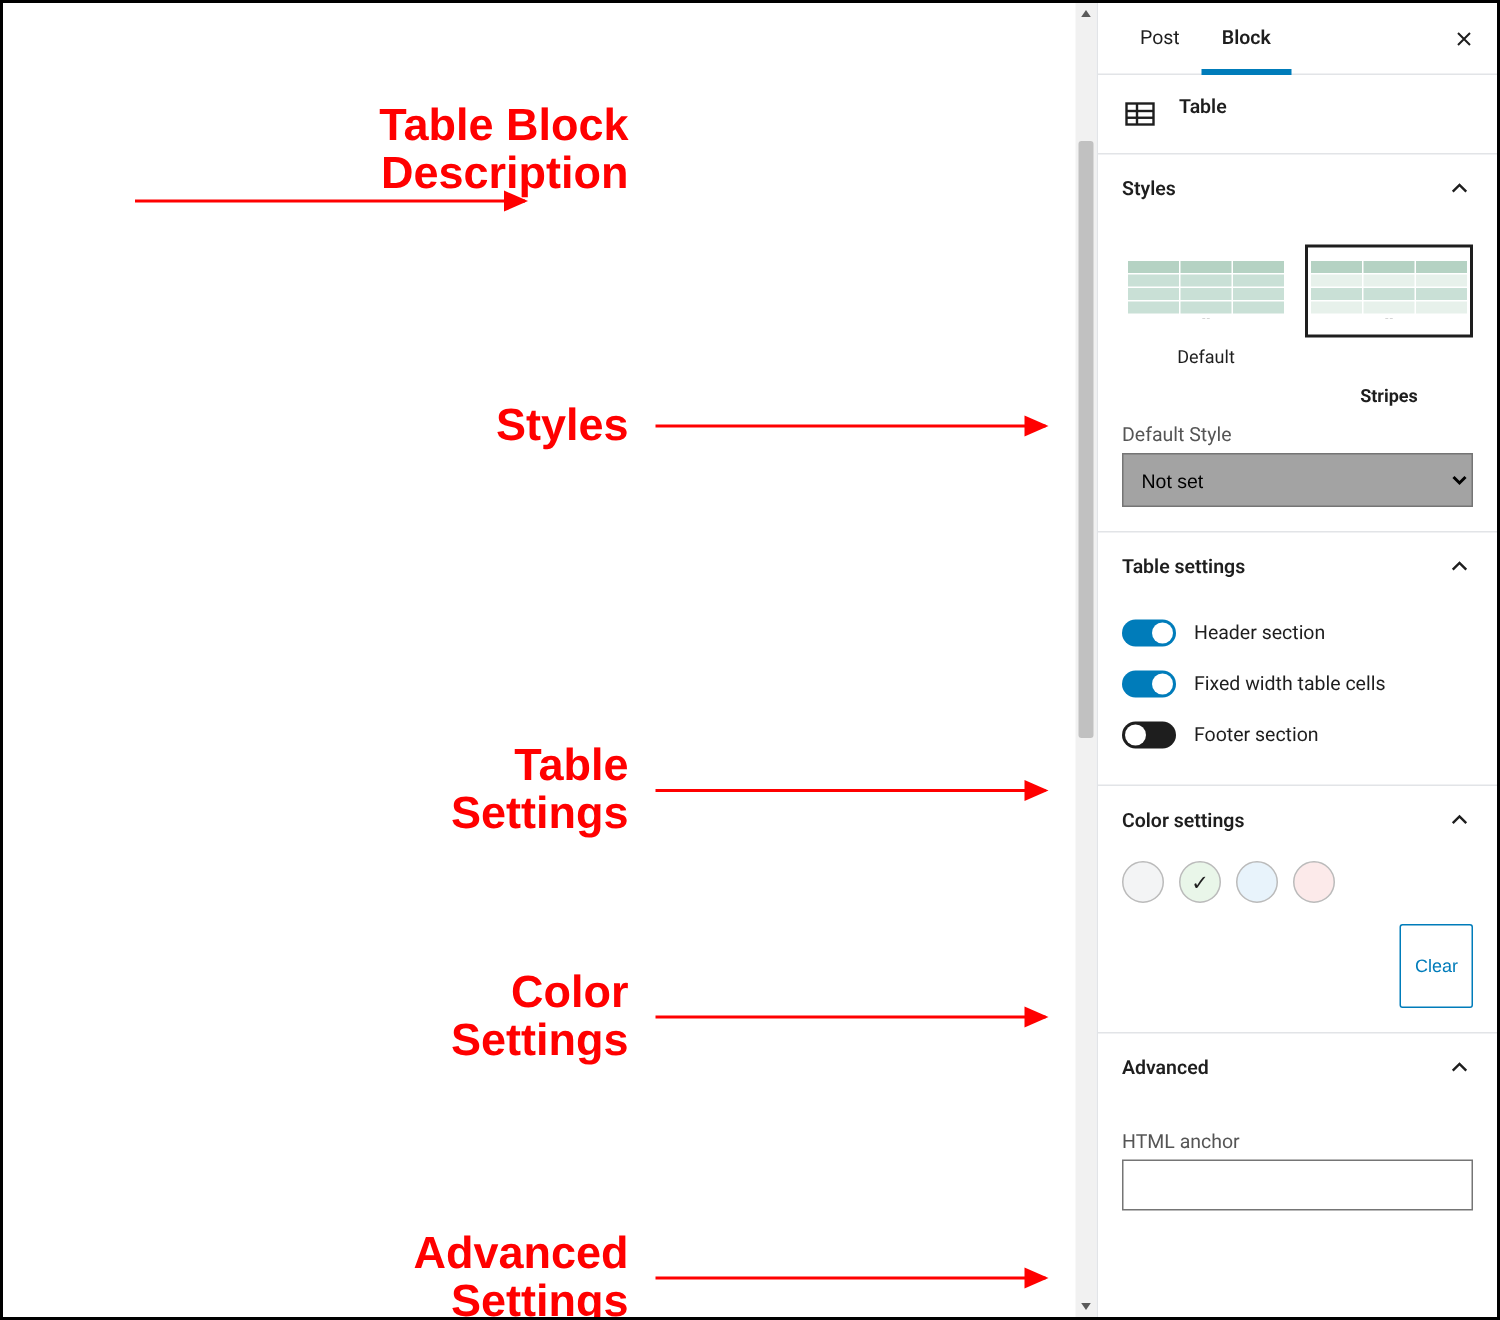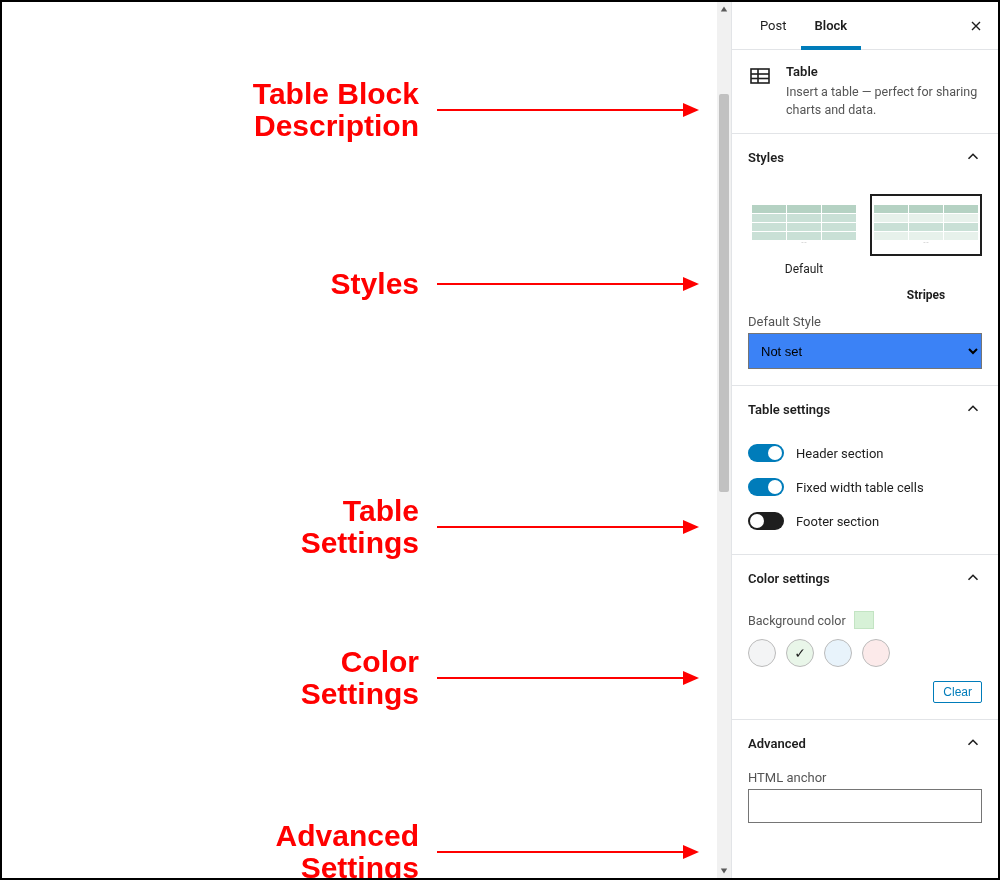--- a/index.html
+++ b/index.html
@@ -172,21 +172,21 @@
   .mini-row.alt .mini-cell { background:#e7f1eb; }
   .mini-row.head .mini-cell { background:#b5d2c3; }
   .mini-footer { text-align:center; font-size:3px; color:#888; }
   .field-label { font-size: 13px; color: #555; margin: 12px 0 4px; }
   select.default-style {
     width: 100%;
     height: 36px;
     border: 1px solid #757575;
     padding: 0 8px;
     font-size: 13px;
-    background: #3b82f6;
+    background: #a3a3a3;
   }
   
   .toggle-row {
     display:flex; align-items:center; gap: 12px;
     padding: 8px 0;
   }
   .toggle {
     width: 36px; height: 18px;
     border-radius: 18px;
     background: #1e1e1e;
@@ -215,38 +215,38 @@
   .swatch.selected::after {
     content:"✓";
     color:#1e1e1e;
     font-size:14px;
   }
   .clear-btn {
     border:1px solid #007cba;
     color:#007cba;
     background:#fff;
     font-size:12px;
-    padding:3px 9px;
+    padding:20px 9px;
     margin-left:auto;
     cursor:pointer;
     border-radius:2px;
   }
   .color-footer { display:flex; margin-top:14px; }
   
   .anchor-input {
     width:100%;
     height:34px;
     border:1px solid #757575;
     padding:0 8px;
   }
 </style>
 </head>
 <body>
 
-<div class="annotation" style="top:76px;">
+<div class="annotation" style="top:66px;flex-direction:column;">
   <div class="label" style="white-space:pre-line;">Table Block
 Description</div>
   <div class="arrow" style="width:260px;"></div>
 </div>
 <div class="annotation" style="top:266px;">
   <div class="label">Styles</div>
   <div class="arrow" style="width:260px;"></div>
 </div>
 <div class="annotation" style="top:493px;">
   <div class="label" style="white-space:pre-line;">Table
@@ -294,21 +294,20 @@
     <div class="block-icon">
       <svg viewBox="0 0 24 24">
           <rect x="3" y="5" width="18" height="14" fill="none" stroke="#1e1e1e" stroke-width="1.6"></rect>
           <line x1="3" y1="10" x2="21" y2="10" stroke="#1e1e1e" stroke-width="1.6"></line>
           <line x1="3" y1="14.5" x2="21" y2="14.5" stroke="#1e1e1e" stroke-width="1.6"></line>
           <line x1="10" y1="5" x2="10" y2="19" stroke="#1e1e1e" stroke-width="1.6"></line>
         </svg>
     </div>
     <div>
       <div class="title">Table</div>
-      <div class="text">Insert a table — perfect for sharing charts and data.</div>
     </div>
   </div>
 
   <div class="panel">
     <div class="panel-header">
       <span>Styles</span>
       <svg class="chev" viewBox="0 0 20 20">
           <path d="M5 12 L10 7 L15 12" fill="none" stroke="#1e1e1e" stroke-width="1.8"></path>
         </svg>
     </div>
@@ -404,42 +403,38 @@
   </div>
 
   <div class="panel">
     <div class="panel-header">
       <span>Color settings</span>
       <svg class="chev" viewBox="0 0 20 20">
           <path d="M5 12 L10 7 L15 12" fill="none" stroke="#1e1e1e" stroke-width="1.8"></path>
         </svg>
     </div>
     <div class="panel-body">
-      <div class="bg-row">
-        <span>Background color</span>
-        <div class="bg-indicator"></div>
-      </div>
       <div class="swatch-row">
         <div class="swatch" style="background:#f3f4f5;"></div>
         <div class="swatch selected" style="background:#e9f6e9;"></div>
         <div class="swatch" style="background:#e8f3fb;"></div>
         <div class="swatch" style="background:#fceaea;"></div>
       </div>
       <div class="color-footer">
         <button class="clear-btn">Clear</button>
       </div>
     </div>
   </div>
 
   <div class="panel" style="border-bottom:none;">
     <div class="panel-header">
       <span>Advanced</span>
       <svg class="chev" viewBox="0 0 20 20">
           <path d="M5 12 L10 7 L15 12" fill="none" stroke="#1e1e1e" stroke-width="1.8"></path>
         </svg>
     </div>
     <div class="panel-body">
-      <div class="field-label" style="margin-top:0;">HTML anchor</div>
+      <div class="field-label" style="margin-top:15px;">HTML anchor</div>
       <input class="anchor-input" type="text" style="">
     </div>
   </div>
 
 </div>
 
 </body></html>

